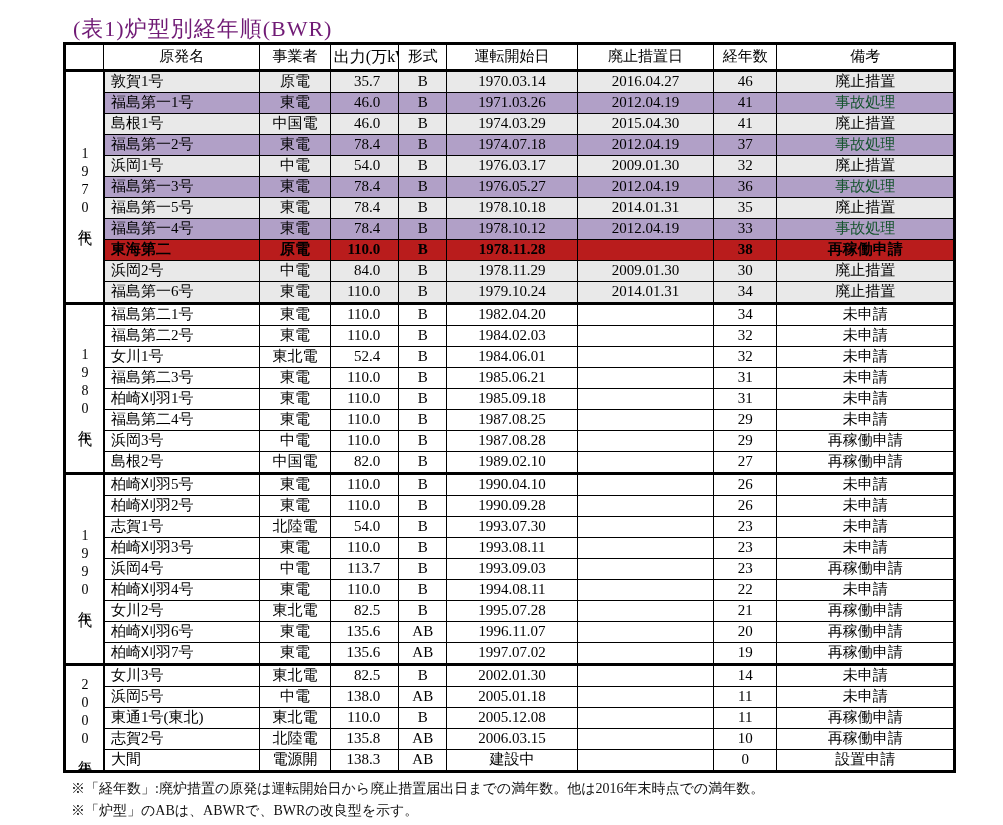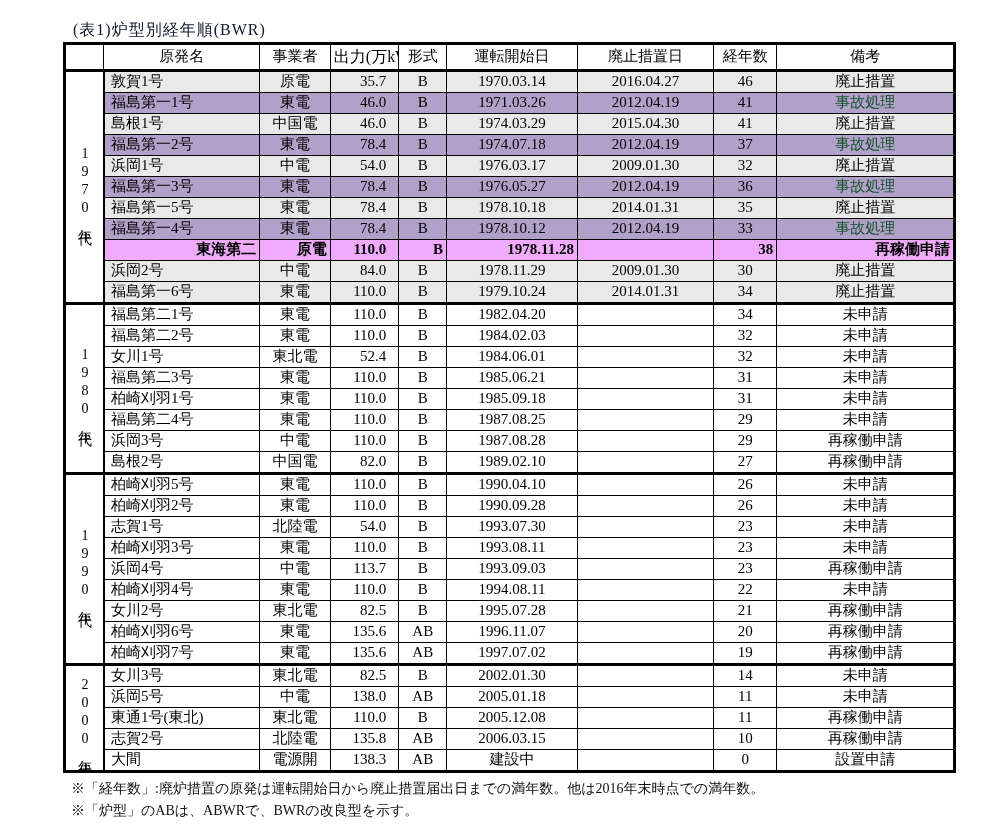--- a/index.html
+++ b/index.html
@@ -12,24 +12,24 @@
   .page {
     position: relative;
     width: 1003px;
     height: 825px;
     background: #ffffff;
     overflow: hidden;
   }
   .page-title {
     position: absolute;
     left: 73px;
-    top: 20px;
-    font-size: 16px;
+    top: 14px;
+    font-size: 22px;
     letter-spacing: 1px;
-    color: #0f172a;
+    color: #701a75;
   }
   table.reactor-table {
     position: absolute;
     left: 63px;
     top: 42px;
     border-collapse: collapse;
     table-layout: fixed;
     width: 893px;
     border: 3px solid #000000;
     font-size: 15px;
@@ -46,26 +46,26 @@
   }
   .reactor-table thead th {
     height: 24px;
     text-align: center;
     border-bottom: 3px solid #000000;
     background: #ffffff;
   }
   .reactor-table thead th.small-header { font-size: 16px; }
   td.left   { text-align: left;  padding-left: 6px; }
   td.center { text-align: center; }
-  td.right  { text-align: right; padding-right: 12px; margin-left: 30px; }
+  td.right  { text-align: right; padding-right: 18px; margin-left: 30px; }
   
   tr.style-gray   td:not(.decade-cell) { background: #e9e9e9; }
   tr.style-purple td:not(.decade-cell) { background: #b1a0c7; }
   tr.style-purple td.remark            { color: #14532d; }
-  tr.style-yellow td:not(.decade-cell) { background: #f0abfc; font-weight: bold; text-align: right; }
+  tr.style-yellow td:not(.decade-cell) { background: #b91c1c; font-weight: bold; }
   tr.style-white  td:not(.decade-cell) { background: #ffffff; }
   tr.section-start td { border-top: 3px solid #000000; }
   td.decade-cell {
     background: #ffffff;
     text-align: center;
     vertical-align: middle;
     border-right: 2px solid #000000;
   }
   .vertical {
     display: inline-block;

